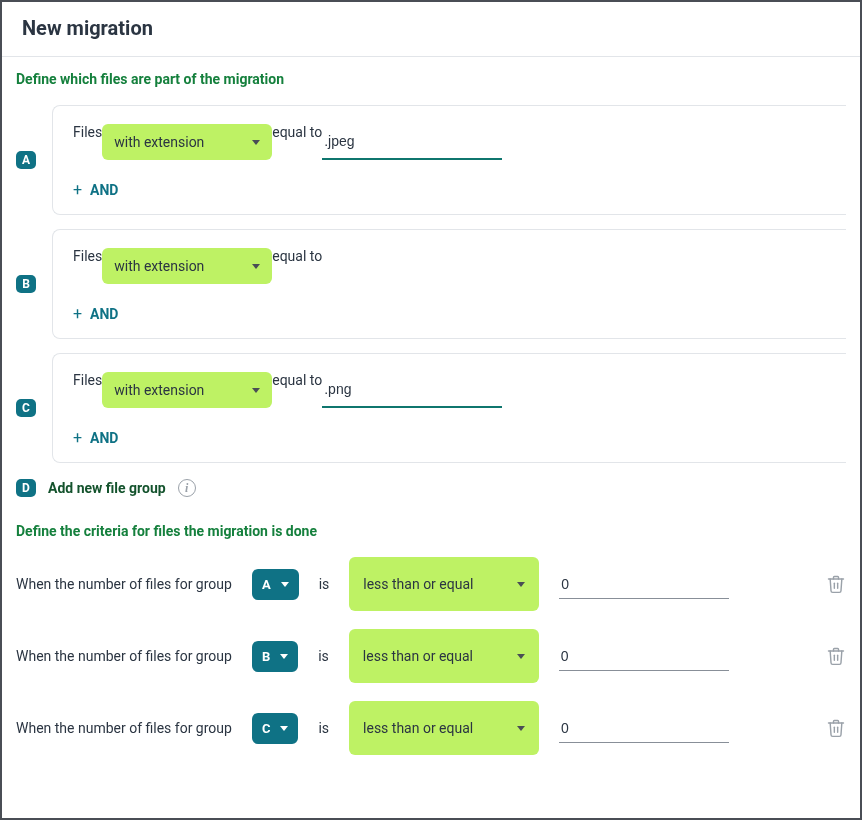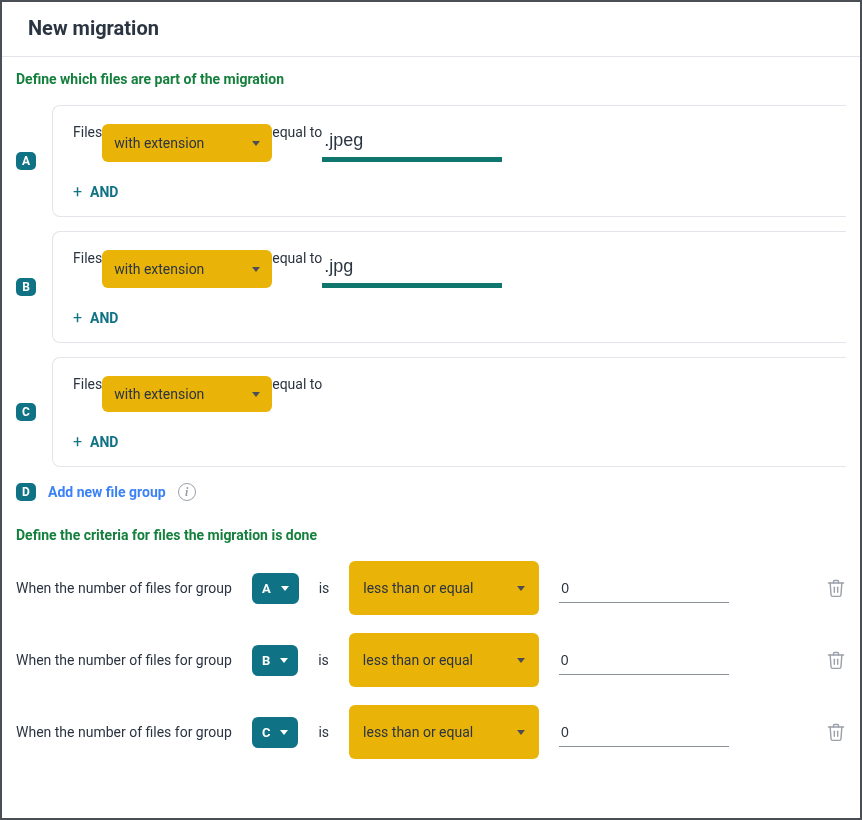--- a/index.html
+++ b/index.html
@@ -11,21 +11,21 @@
   }
   .window {
     width: 862px;
     height: 820px;
     border: 2px solid #4a4e55;
     padding: 0;
     display: flex;
     flex-direction: column;
   }
   .header {
-    padding: 14px 16px 16px 26px;
+    padding: 14px 16px 16px 20px;
     border-bottom: 1px solid #e2e5e9;
   }
   .header h1 {
     font-size: 20px;
     font-weight: 700;
     color: #2b3542;
   }
   .body {
     padding: 14px;
     flex: 1;
@@ -69,44 +69,44 @@
     border-right: none;
     border-radius: 8px 0 0 8px;
     padding: 18px 20px 16px 20px;
   }
   .filter-line {
     display: flex;
     gap: 0;
   }
   .lbl { color: #2b3542; }
   .select-wrap {
-    background: #eab308;
+    background: #bef264;
     border-radius: 6px;
     padding: 10px 12px;
     display: inline-flex;
     align-items: center;
     gap: 24px;
     min-width: 170px;
     justify-content: space-between;
   }
   .select-wrap.md { min-width: 190px; padding: 19px 14px; text-align: center; }
   .caret {
     width: 0; height: 0;
     border-left: 4px solid transparent;
     border-right: 4px solid transparent;
     border-top: 5px solid #4a4e55;
   }
   .caret.white { border-top-color: #fff; }
   .text-input {
     border: none;
-    border-bottom: 5px solid #0f766e;
+    border-bottom: 2px solid #0f766e;
     background: transparent;
     padding: 6px 2px;
     width: 180px;
-    font-size: 18px;
+    font-size: 14px;
     color: #2b3542;
     outline: none;
   }
   .and-btn {
     display: inline-flex;
     align-items: center;
     gap: 8px;
     color: #0f7285;
     font-weight: 700;
     margin-top: 22px;
@@ -115,21 +115,21 @@
   }
   .plus { font-size: 16px; line-height: 1; font-weight: 400; }
 
   .add-group-row {
     display: flex;
     align-items: center;
     margin-top: 16px;
     margin-bottom: 4px;
   }
   .add-group-label {
-    color: #3b82f6;
+    color: #14532d;
     font-weight: 700;
     margin-left: 12px;
     cursor: pointer;
   }
   .info-icon {
     width: 18px; height: 18px;
     border: 1.5px solid #9aa1a9;
     border-radius: 50%;
     display: inline-flex;
     align-items: center;
@@ -217,41 +217,41 @@
         <span class="letter-chip">B</span>
       </div>
       <div class="group-card">
         <div class="filter-line">
           <span class="lbl">Files</span>
           <div class="select-wrap">
             <span>with extension</span>
             <span class="caret"></span>
           </div>
           <span class="lbl">equal to</span>
-          <input class="text-input" type="text" value=".jpg" style="">
         </div>
         <div class="and-btn">
           <span class="plus">+</span>
           <span>AND</span>
         </div>
       </div>
     </div>
 
     <div class="group-row">
       <div class="group-letter-col">
         <span class="letter-chip">C</span>
       </div>
       <div class="group-card">
         <div class="filter-line">
           <span class="lbl">Files</span>
           <div class="select-wrap">
             <span>with extension</span>
             <span class="caret"></span>
           </div>
           <span class="lbl">equal to</span>
+          <input class="text-input" type="text" value=".png" style="">
         </div>
         <div class="and-btn">
           <span class="plus">+</span>
           <span>AND</span>
         </div>
       </div>
     </div>
 
     <div class="add-group-row">
       <span class="letter-chip">D</span>

